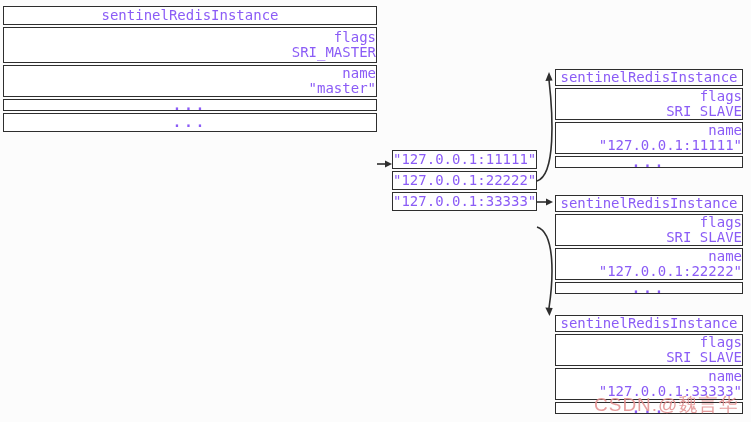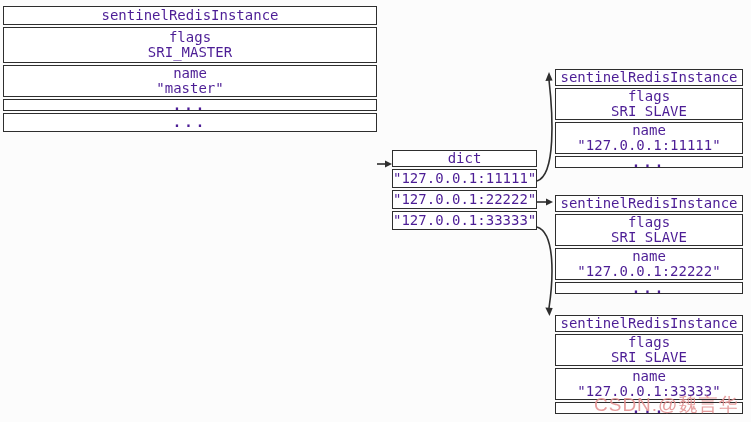--- a/index.html
+++ b/index.html
@@ -15,25 +15,25 @@
     border-spacing:0 2px;
     table-layout:fixed;
   }
   table.struct td{
     border:1.5px solid #2e2e2e;
     background:#ffffff;
     text-align:center;
     vertical-align:middle;
     padding:0;
     font-size:14px;
-    color:#4c1d95;
+    color:#8b5cf6;
     overflow:hidden;
     white-space:nowrap;
   }
-  td .k, td .v{display:block;line-height:15px;}
+  td .k, td .v{display:block;line-height:15px;text-align:right;}
   td.title{height:17px;line-height:17px;}
   td.title-sm{height:15px;line-height:15px;}
   td.h-flags{height:34px;}
   td.h-runid{height:35px;}
   td.h-name{height:30px;}
   td.h2{height:30px;}
   td.dots-sm{height:10px;line-height:10px;letter-spacing:3px;font-weight:bold;}
   td.dots-md{height:16px;line-height:16px;letter-spacing:3px;font-weight:bold;}
   td.dots-lg{height:17px;line-height:17px;letter-spacing:3px;font-weight:bold;}
   td.entry{height:17px;line-height:17px;}
@@ -80,23 +80,20 @@
         <td class="dots-sm">...</td>
       </tr>
   <tr>
         <td class="dots-lg">...</td>
       </tr>
 </tbody>
   </table>
 
 <table class="struct" id="dict-box">
   <tbody>
-      <tr>
-        <td class="title-sm">dict</td>
-      </tr>
   <tr>
         <td class="entry">"127.0.0.1:11111"</td>
       </tr>
   <tr>
         <td class="entry">"127.0.0.1:22222"</td>
       </tr>
   <tr>
         <td class="entry">"127.0.0.1:33333"</td>
       </tr>
 </tbody>

